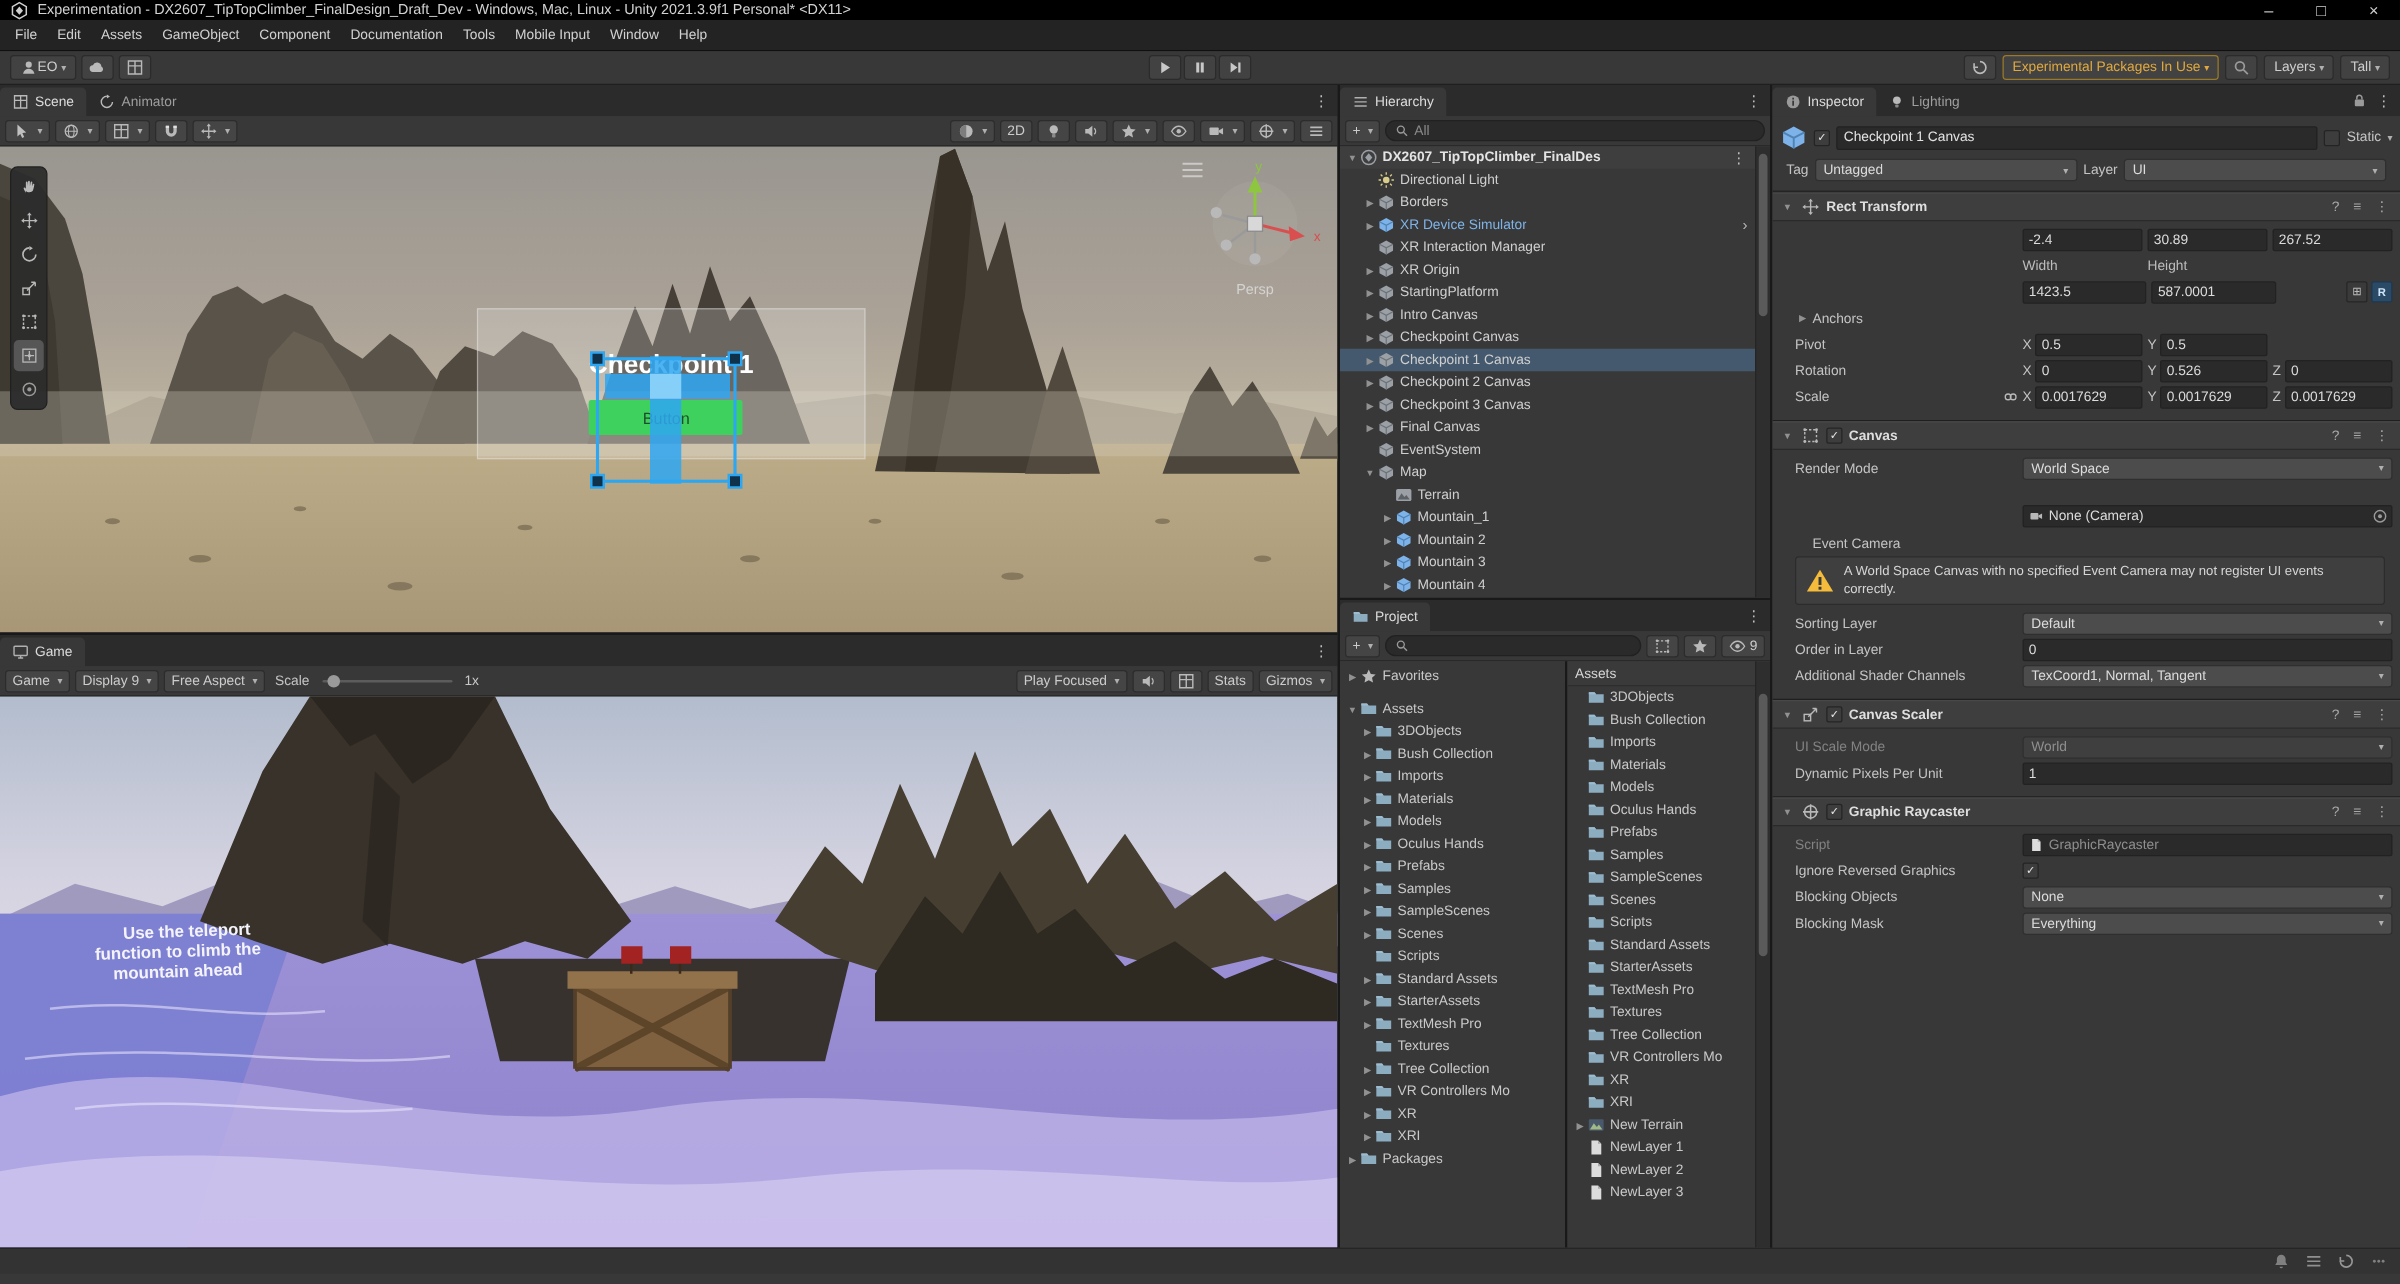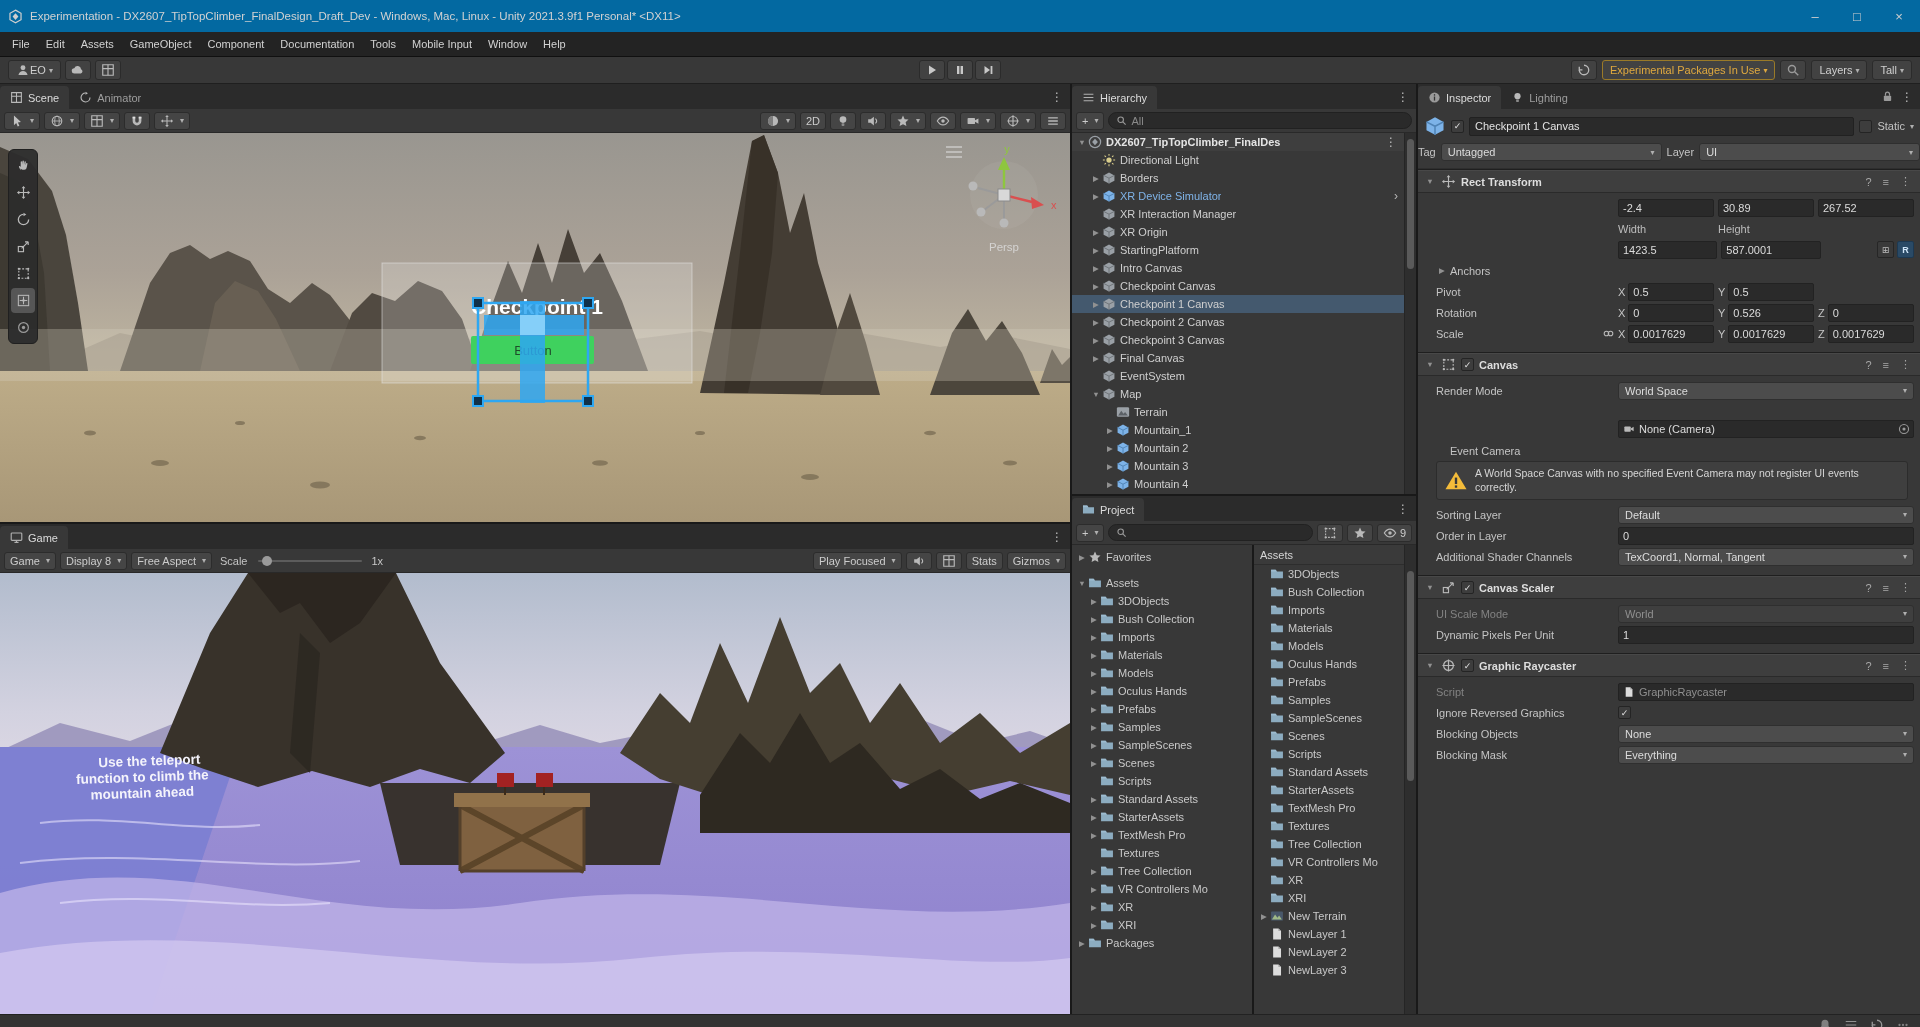--- a/index.html
+++ b/index.html
@@ -9,21 +9,21 @@
 .icon{width:14px;height:14px;}
 .tb-ic{width:14px;height:14px;}
 .tab-ic{width:13px;height:13px;}
 .s-ic{width:11px;height:11px;}
 .st-ic{width:14px;height:14px;}
 .caret{font-size:8px;color:#b0b0b0;margin-left:3px;}
 .fold{width:12px;flex:none;font-size:7.5px;color:#919191;text-align:center;}
 .kebab{color:#bdbdbd;padding:0 7px;font-size:12px;align-self:center;}
 
 
-.titlebar{height:32px;background:#0369a1;display:flex;align-items:center;gap:7px;padding-left:8px;color:#d2d2d2;}
+.titlebar{height:16px;background:#000000;display:flex;align-items:center;gap:7px;padding-left:8px;color:#d2d2d2;}
 .title-ic{width:15px;height:15px;}
 .title-text{font-size:11.5px;white-space:nowrap;overflow:hidden;}
 .win-ctrls{margin-left:auto;display:flex;height:100%;}
 .win-btn{width:42px;display:flex;align-items:center;justify-content:center;color:#cfcfcf;font-size:13px;}
 .menubar{height:25px;background:#232323;display:flex;align-items:center;padding-left:4px;border-bottom:1px solid #101010;}
 .menu-item{padding:0 8px;line-height:25px;color:#d2d2d2;}
 .toolbar{height:27px;background:#383838;border-bottom:1px solid #1f1f1f;display:flex;align-items:center;padding:0 8px;position:relative;}
 .tb-group{display:flex;gap:4px;align-items:center;}
 .tb-btn{height:20px;background:#424242;border:1px solid #2b2b2b;border-radius:3px;display:flex;align-items:center;gap:0;padding:0 7px;color:#cfcfcf;white-space:nowrap;}
 .tb-btn.icon-only{padding:0 5px;}
@@ -83,21 +83,21 @@
 .list-header{height:20px;display:flex;align-items:center;padding-left:6px;color:#d6d6d6;background:#3a3a3a;border-bottom:1px solid #2d2d2d;}
 
 
 .insp-body{flex:1;background:#383838;overflow:hidden;}
 .insp-header{display:flex;align-items:center;gap:5px;padding:6px 6px 4px;}
 .go-icon{width:22px;height:22px;}
 .cbx{width:13px;height:13px;background:#3d3d3d;border:1px solid #242424;border-radius:2px;display:inline-flex;align-items:center;justify-content:center;font-size:9px;color:#e2e2e2;flex:none;}
 .namefield{flex:1;height:19px;background:#2a2a2a;border:1px solid #212121;border-radius:2px;display:flex;align-items:center;padding:0 5px;color:#e2e2e2;min-width:0;}
 .static-lab{color:#c4c4c4;}
 .mini-caret{font-size:8px;color:#b0b0b0;}
-.tagrow{display:flex;align-items:center;gap:5px;padding:2px 0 7px;border-bottom:1px solid #2e2e2e;justify-content:space-between;}
+.tagrow{display:flex;align-items:center;gap:5px;padding:2px 11px 7px;border-bottom:1px solid #2e2e2e;justify-content:space-between;}
 .taglab{color:#c4c4c4;flex:none;}
 .dd{height:18px;background:#4c4c4c;border:1px solid #2f2f2f;border-radius:3px;display:flex;align-items:center;justify-content:space-between;padding:0 6px;color:#dcdcdc;min-width:0;flex:1;}
 .dd>span:first-child{white-space:nowrap;overflow:hidden;text-overflow:ellipsis;}
 .dd.disabled{color:#8f8f8f;background:#3f3f3f;}
 .dd.disabled>span:first-child{color:#8f8f8f;}
 .component{border-top:1px solid #1f1f1f;}
 .comp-head{height:23px;background:#3e3e3e;border-top:1px solid #484848;border-bottom:1px solid #2a2a2a;display:flex;align-items:center;gap:5px;padding:0 6px;}
 .comp-ic{width:15px;height:15px;}
 .comp-title{font-weight:bold;color:#dedede;flex:1;}
 .hbtn{color:#a8a8a8;padding:0 3px;font-size:11px;}
@@ -545,21 +545,21 @@
         </div>
         <div class="tab-spacer"></div>
         <span class="kebab">⋮</span>
       </div>
       <div class="panel-toolbar">
         <div class="smbtn">
             <span>Game</span>
             <span class="caret">▾</span>
           </div>
         <div class="smbtn">
-            <span>Display 8</span>
+            <span>Display 9</span>
             <span class="caret">▾</span>
           </div>
         <div class="smbtn">
             <span>Free Aspect</span>
             <span class="caret">▾</span>
           </div>
         <span class="scale-label">Scale</span>
         <div class="slider">
             <div class="sl-thumb"></div>
           </div>

